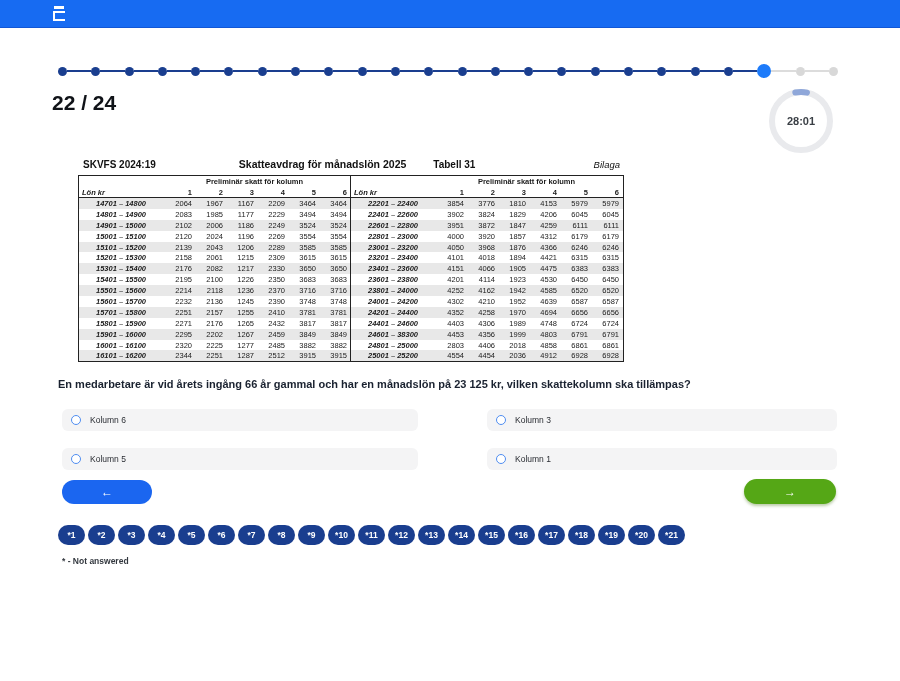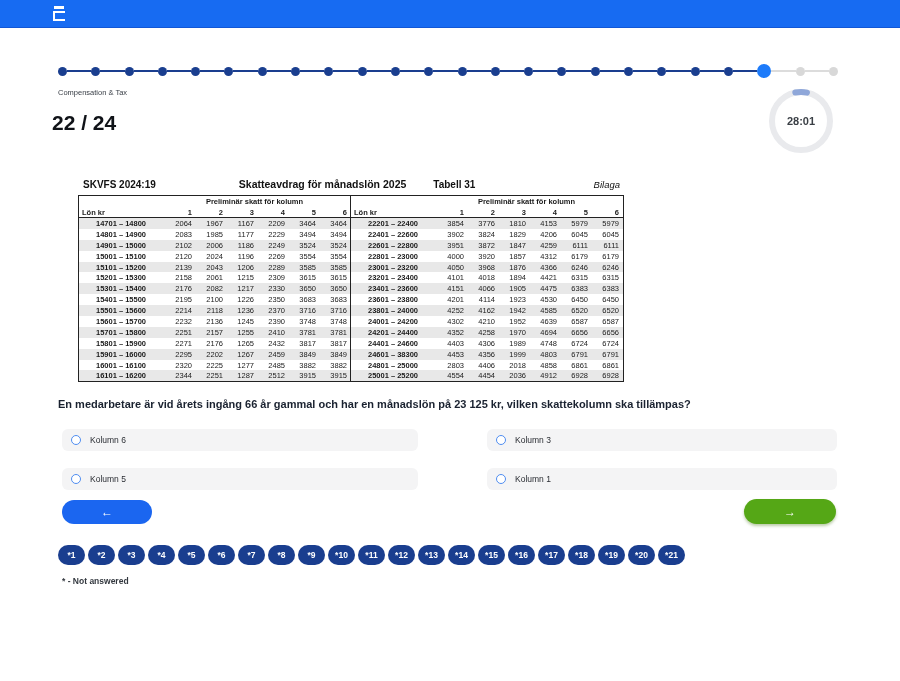--- a/index.html
+++ b/index.html
@@ -41,21 +41,21 @@
   .doc-tableno { font-weight:bold; margin-left:27px; }
   .doc-annex { margin-left:auto; margin-right:4px; font-style:italic; font-size:9.5px; }
 
   .tax-table { display:flex; border:1px solid #222; font-size:7.5px; color:#1a1a1a; }
   .half { width:272px; }
   .half.left { border-right:1px solid #222; }
   .thead-group { margin-left:84px; width:183px; text-align:center;
     font-weight:bold; height:11px; line-height:12px; }
   .thead-cols { display:flex; align-items:center; height:11px;
     border-bottom:1px solid #222; font-weight:bold; }
-  .c-range { width:84px; padding-left:3px; }
+  .c-range { width:84px; padding-left:3px;font-style:italic; }
   .c-num { width:31px; text-align:right; padding-right:2px; }
   .trow { display:flex; align-items:center; height:10.9px; }
   .trow.odd { background:#e8e8e8; }
   .trow .c-range { font-weight:bold; text-align:center; padding-left:0; }
 
   
   .question { margin:16px 0 0 58px; width:790px;
     font-size:11px; font-weight:bold; color:#1a2230; }
 
   
@@ -139,21 +139,20 @@
     <div class="dot done"></div>
     <div class="seg done"></div>
     <div class="dot current"></div>
     <div class="seg todo"></div>
     <div class="dot todo"></div>
     <div class="seg todo"></div>
     <div class="dot todo"></div>
   </div>
 
 <div class="meta">
-  <div>Compensation &amp; Tax</div>
 </div>
 
 <div class="counter">22 / 24</div>
 
 <div class="timer">
   <svg width="66" height="66">
     <circle cx="33" cy="33" r="29" stroke="#e9eaed" stroke-width="6" fill="none"></circle>
     <circle cx="33" cy="33" r="29" stroke="#8fa7d9" stroke-width="6" fill="none" stroke-dasharray="12 170.2" stroke-dashoffset="6" stroke-linecap="round" transform="rotate(-90 33 33)"></circle>
   </svg>
   <div class="timer-text">28:01</div>

